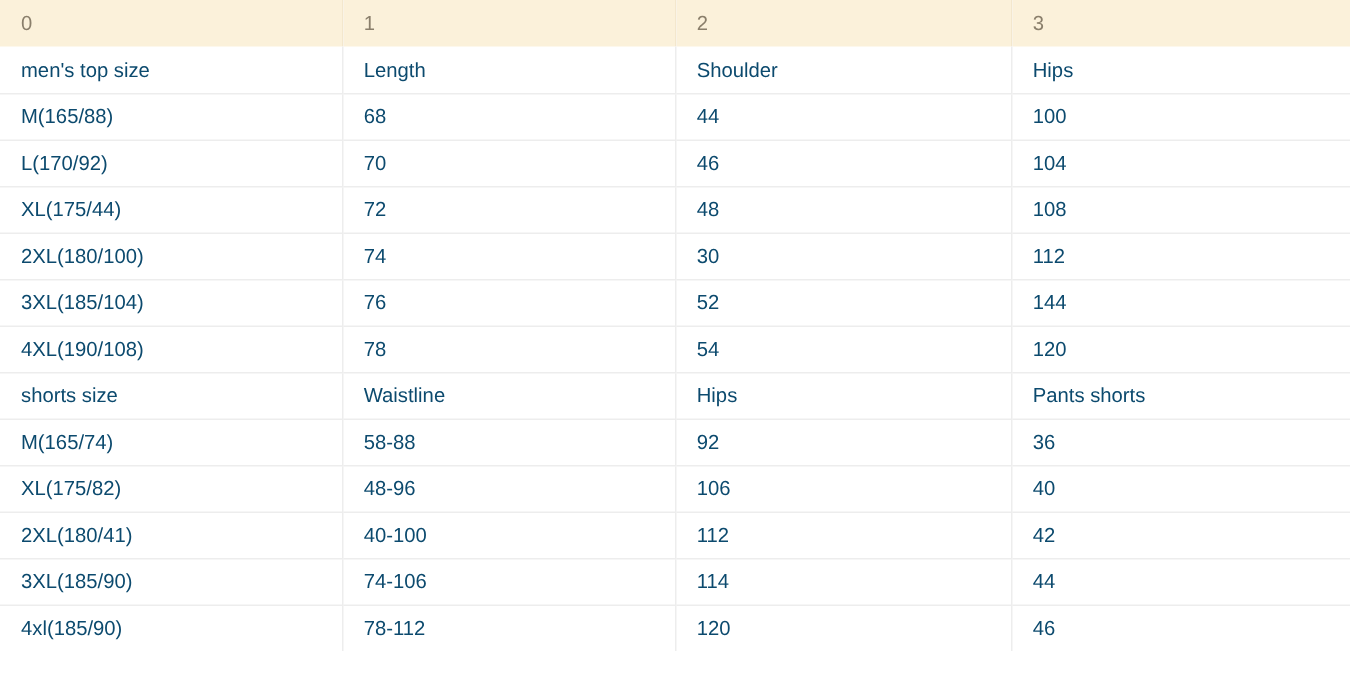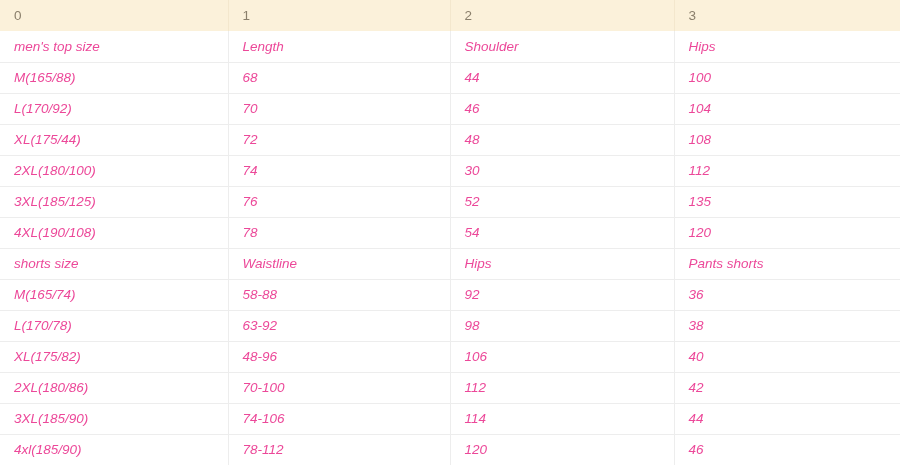--- a/index.html
+++ b/index.html
@@ -47,28 +47,27 @@
   #size-table thead th:last-child {
     border-right: 1px solid #f3e7cd;
   }
 
   #size-table tbody td {
     height: 31px;
     padding: 0 0 0 14px;
     margin: 0;
     text-align: left;
     background: #ffffff;
-    color: #ec4899;
+    color: #0c4a6e;
     border-bottom: 1px solid #ededed;
     border-right: 1px solid #ededed;
     box-sizing: border-box;
     vertical-align: middle;
     white-space: nowrap;
     overflow: hidden;
-    font-style: italic;
   }
 
   #size-table tbody tr:last-child td {
     border-bottom: none;
   }
 </style>
 </head>
 <body>
 
 <table id="size-table">
@@ -111,58 +110,52 @@
       <td>48</td>
       <td>108</td>
     </tr>
     <tr>
       <td>2XL(180/100)</td>
       <td>74</td>
       <td>30</td>
       <td>112</td>
     </tr>
     <tr>
-      <td>3XL(185/125)</td>
+      <td>3XL(185/104)</td>
       <td>76</td>
       <td>52</td>
-      <td>135</td>
+      <td>144</td>
     </tr>
     <tr>
       <td>4XL(190/108)</td>
       <td>78</td>
       <td>54</td>
       <td>120</td>
     </tr>
     <tr>
       <td>shorts size</td>
       <td>Waistline</td>
       <td>Hips</td>
       <td>Pants shorts</td>
     </tr>
     <tr>
       <td>M(165/74)</td>
       <td>58-88</td>
       <td>92</td>
       <td>36</td>
     </tr>
     <tr>
-      <td>L(170/78)</td>
-      <td>63-92</td>
-      <td>98</td>
-      <td>38</td>
-    </tr>
-    <tr>
       <td>XL(175/82)</td>
       <td>48-96</td>
       <td>106</td>
       <td>40</td>
     </tr>
     <tr>
-      <td>2XL(180/86)</td>
-      <td>70-100</td>
+      <td>2XL(180/41)</td>
+      <td>40-100</td>
       <td>112</td>
       <td>42</td>
     </tr>
     <tr>
       <td>3XL(185/90)</td>
       <td>74-106</td>
       <td>114</td>
       <td>44</td>
     </tr>
     <tr>

